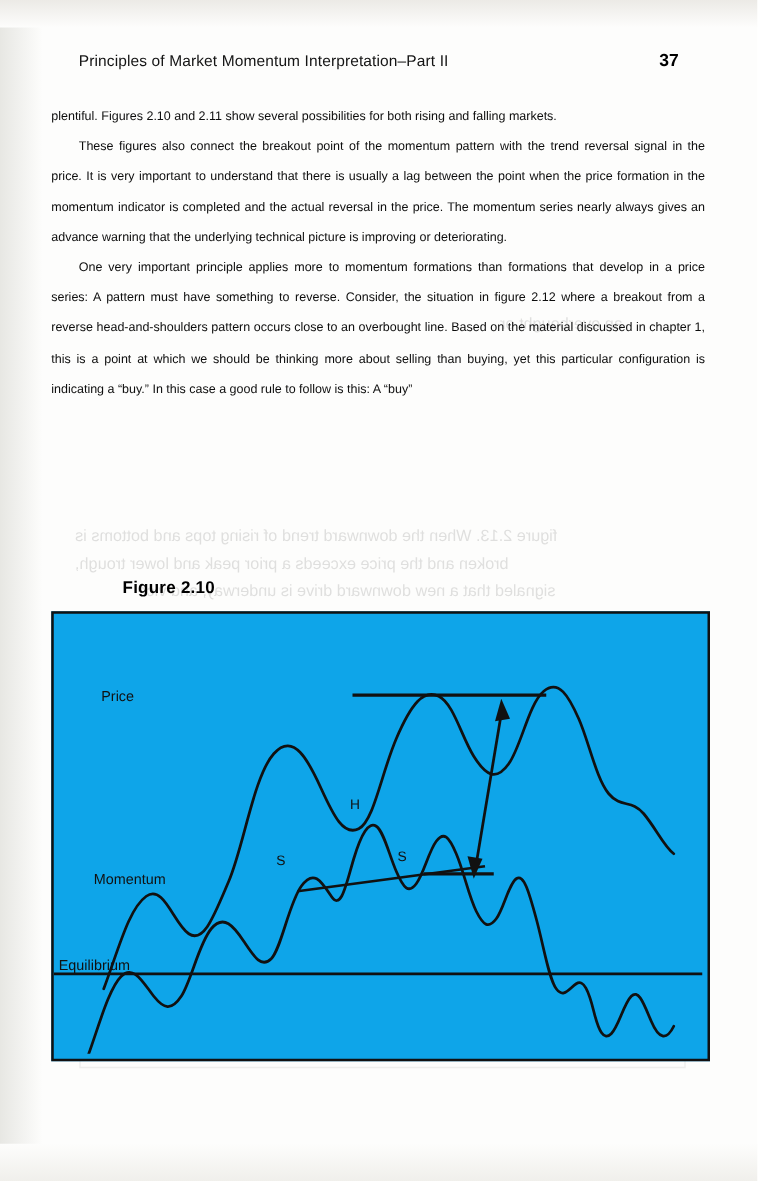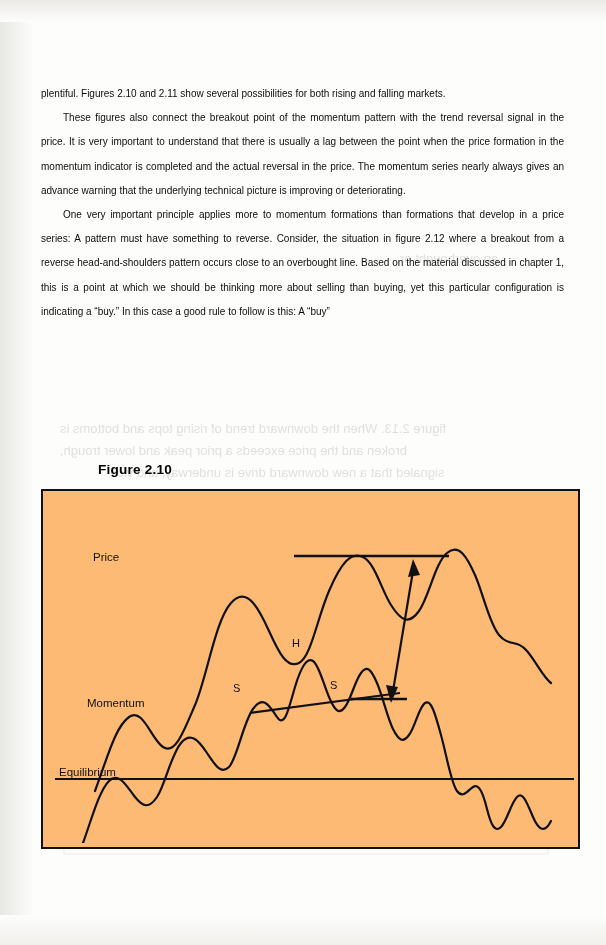--- a/index.html
+++ b/index.html
@@ -101,23 +101,22 @@
   }
 
   
   .figure-box {
     position: absolute;
     left: 41px;
     top: 489px;
     width: 523px;
     height: 356px;
     border: 2px solid #111;
-    background: #fdba74;
+    background: #0ea5e9;
     overflow: hidden;
-    padding-left: 12px;
   }
   .figure-svg { display: block; }
 
   
   .ghost {
     position: absolute;
     color: rgba(120,120,120,0.22);
     font-size: 13px;
     line-height: 22px;
     transform: scaleX(-1);
@@ -200,20 +199,24 @@
   </div>
 
   <svg class="ghost-curve" style="left:58px; top:560px;" width="500" height="300" viewBox="0 0 500 300">
     <path d="M10,150 C40,110 60,190 90,140 C120,95 140,175 170,120 C200,70 220,160 250,110 C280,60 300,150 330,105 C360,65 380,145 410,100 C440,60 460,130 490,95" fill="none" stroke="#999" stroke-width="1.4"></path>
     <path d="M10,230 C40,200 60,265 90,225 C120,185 140,255 170,210 C200,165 220,245 250,200 C280,155 300,235 330,190 C360,150 380,225 410,180 C440,145 460,215 490,175" fill="none" stroke="#999" stroke-width="1.4"></path>
     <line x1="10" y1="60" x2="490" y2="60" stroke="#aaa" stroke-width="1"></line>
     <line x1="10" y1="270" x2="490" y2="270" stroke="#aaa" stroke-width="1"></line>
     <rect x="6" y="6" width="484" height="288" fill="none" stroke="#bbb" stroke-width="1.2"></rect>
   </svg>
 
+  <div class="runhead">
+    <span class="runhead-title">Principles of Market Momentum Interpretation–Part II</span>
+    <span class="runhead-page">37</span>
+  </div>
 
   <div class="body-col">
     <p class="para">plentiful.  Figures 2.10 and 2.11 show several possibilities for both rising and falling markets.</p>
     <p class="para indent"><span>These figures also connect the breakout point of the momentum pattern with the trend reversal signal in the price.  It is very important to understand that there is usually a lag between the point when the price formation in the momentum indicator is completed and the actual reversal in the price. The momentum series nearly always gives an </span><span class="ital">advance</span><span> warning that the underlying technical picture is improving or deteriorating.</span></p>
     <p class="para indent">One very important principle applies more to momentum formations than formations that develop in a price series:  A pattern must have something to reverse. Consider, the situation in figure 2.12 where a breakout from a reverse head-and-shoulders pattern occurs close to an overbought line. Based on the material discussed in chapter 1, this is a point at which we should be thinking more about selling than buying, yet this particular configuration is indicating a “buy.” In this case a good rule to follow is this:  A “buy”</p>
   </div>
 
   <div class="fig-caption">Figure 2.10</div>
 
   <div class="figure-box">

